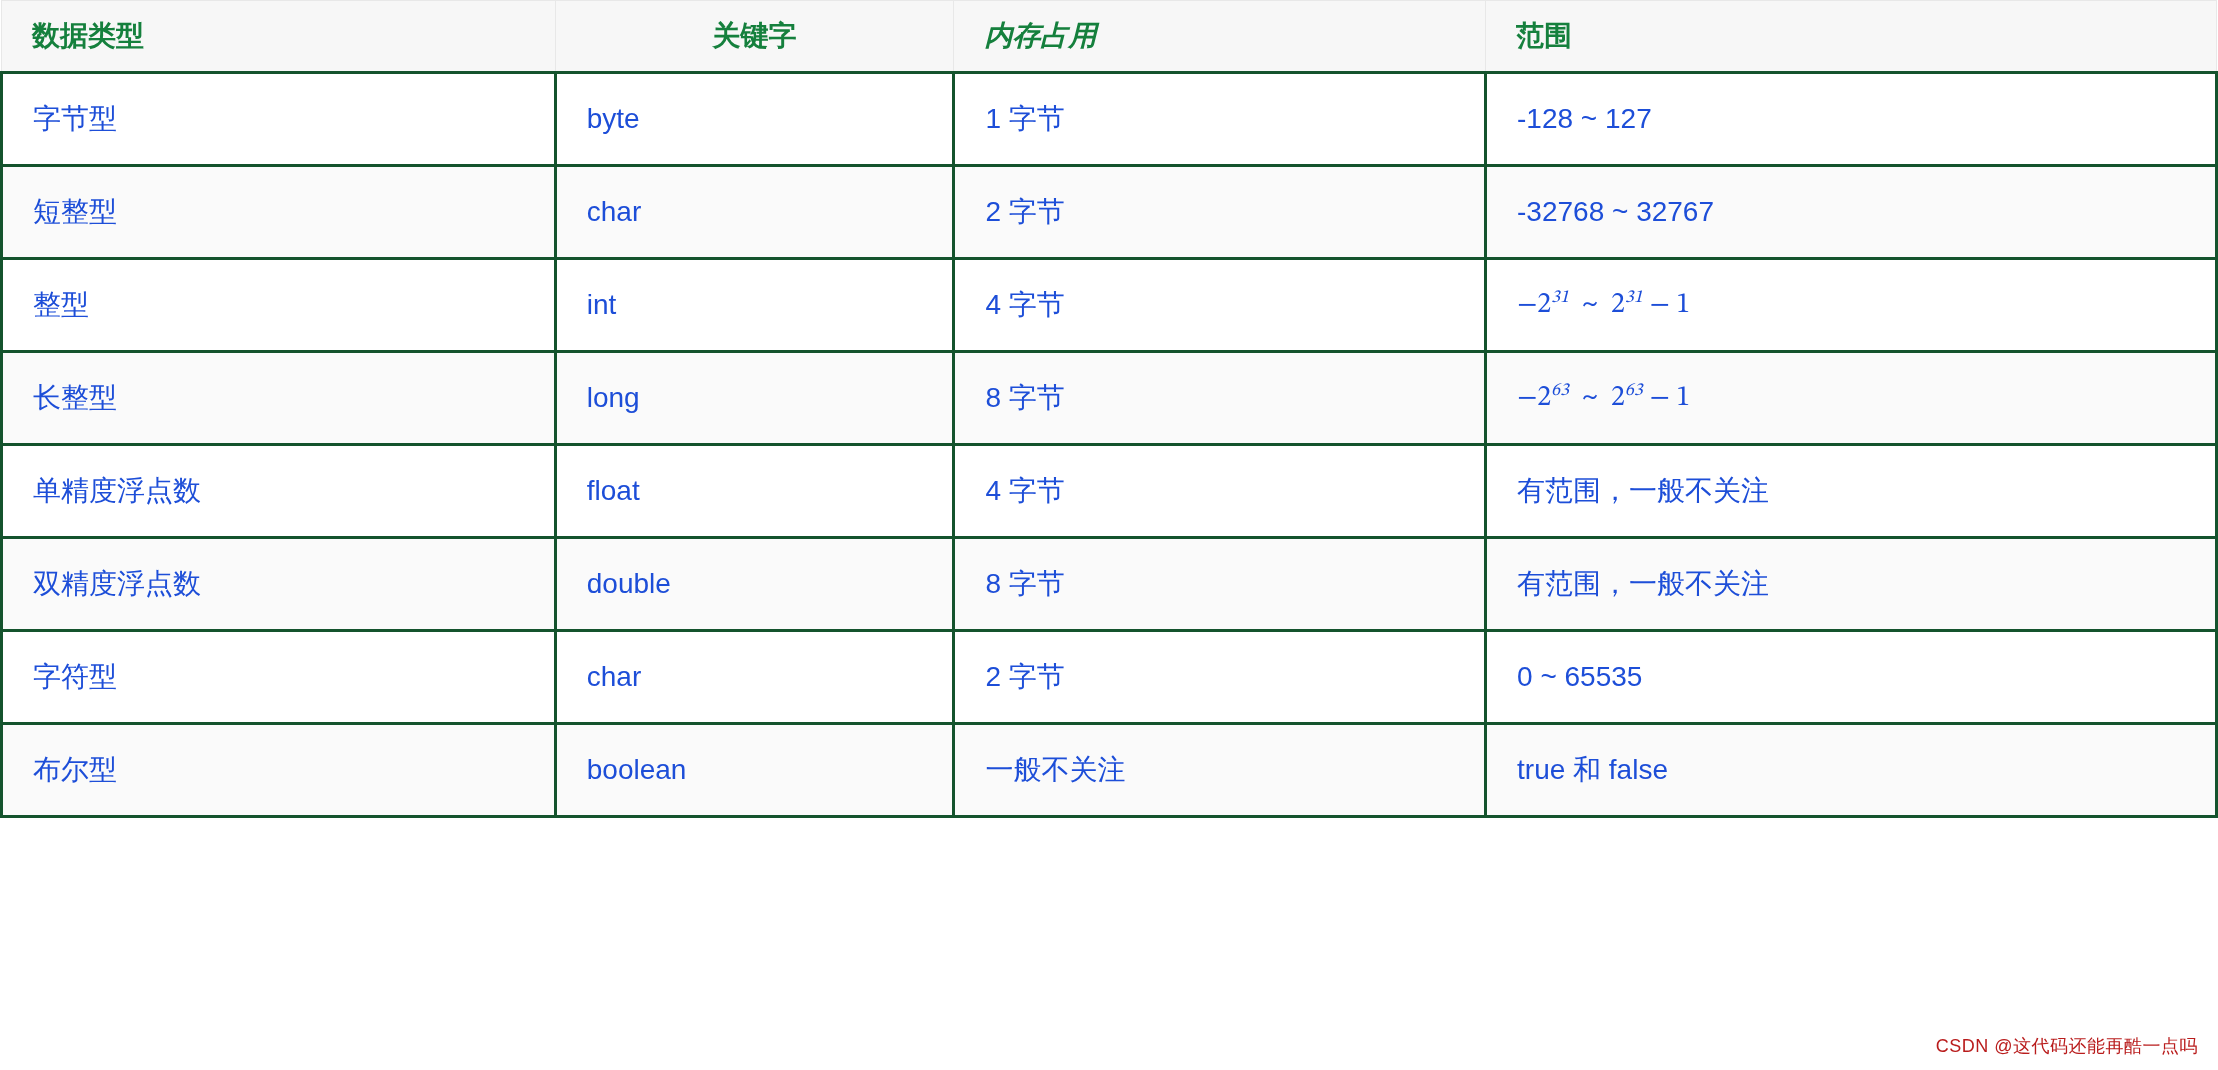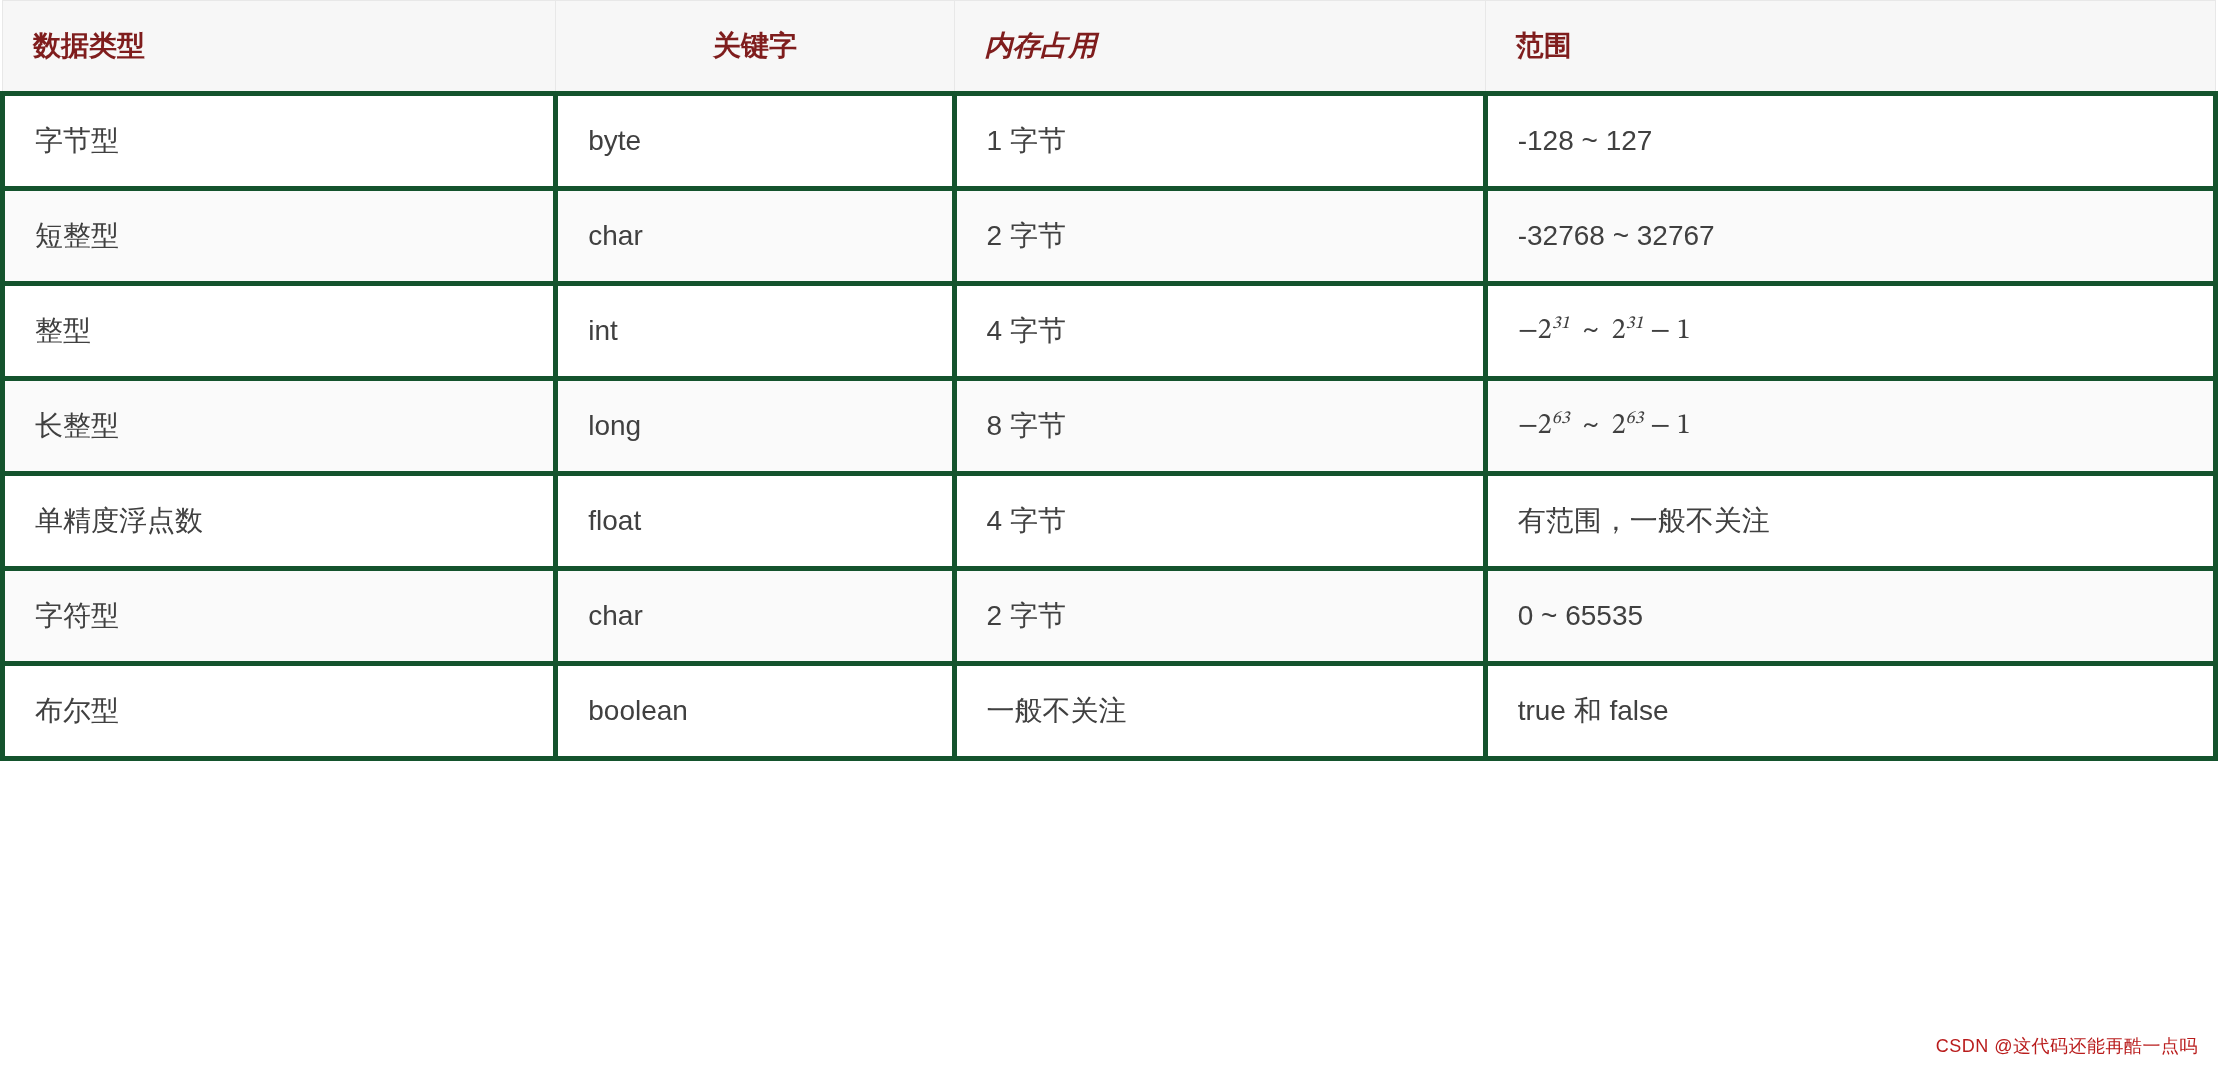--- a/index.html
+++ b/index.html
@@ -17,28 +17,28 @@
       width: 100%;
       border-collapse: collapse;
       font-size: 28px;
     }
     thead tr {
       background: #f7f7f7;
     }
     th {
       text-align: left;
       font-weight: 700;
-      padding: 26px 30px;
+      padding: 16px 30px;
       border: 1px solid #e8e8e8;
-      color: #7f1d1d;
+      color: #15803d;
     }
     td {
       padding: 26px 30px;
-      border: 5px solid #14532d;
-      color: #404040;
+      border: 3px solid #14532d;
+      color: #1d4ed8;
       vertical-align: middle;
     }
     tbody tr:nth-child(even) {
       background: #fafafa;
     }
     tbody tr:nth-child(odd) {
       background: #ffffff;
     }
     .col-1 { width: 25%; }
     .col-2 { width: 18%; text-align: center; }
@@ -99,20 +99,26 @@
         <td>8 字节</td>
         <td class="math">−2<span class="sup">63</span>&nbsp;&nbsp;~&nbsp;&nbsp;2<span class="sup">63</span> − 1</td>
       </tr>
       <tr>
         <td>单精度浮点数</td>
         <td>float</td>
         <td>4 字节</td>
         <td>有范围，一般不关注</td>
       </tr>
       <tr>
+        <td>双精度浮点数</td>
+        <td>double</td>
+        <td>8 字节</td>
+        <td>有范围，一般不关注</td>
+      </tr>
+      <tr>
         <td>字符型</td>
         <td>char</td>
         <td>2 字节</td>
         <td>0 ~ 65535</td>
       </tr>
       <tr>
         <td>布尔型</td>
         <td>boolean</td>
         <td>一般不关注</td>
         <td>true 和 false</td>

